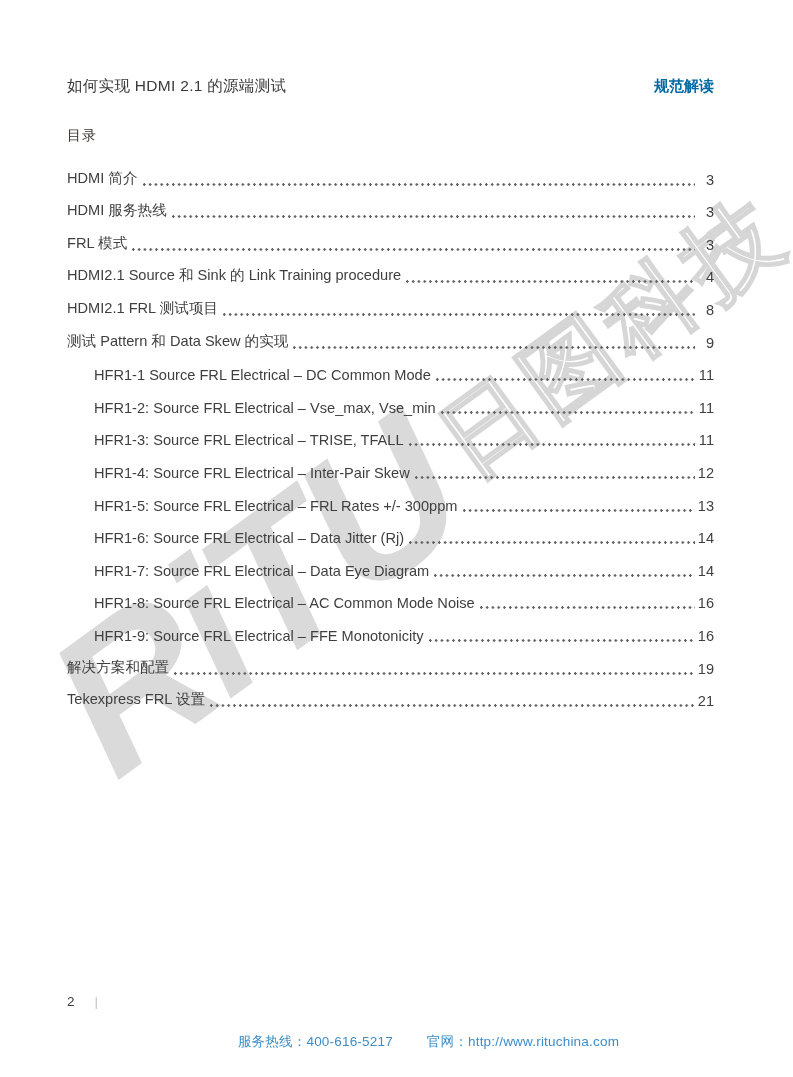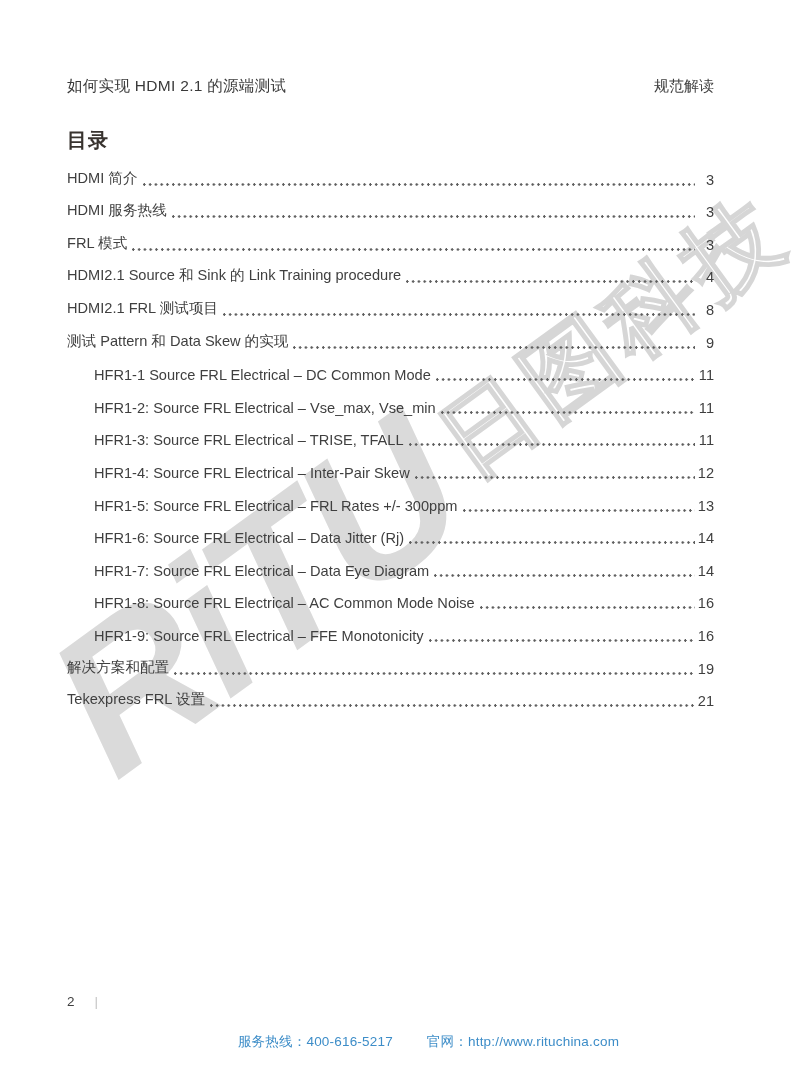--- a/index.html
+++ b/index.html
@@ -41,26 +41,26 @@
   .header {
     position: absolute; left: 67px; top: 76px; width: 647px;
     display: flex; justify-content: space-between; align-items: baseline;
     z-index: 2;
     text-align: right;
   }
   .header-title {
     font-size: 15.5px; font-weight: 500; color: #3a3a3a;
     letter-spacing: 0.3px;
   }
-  .header-tag { font-size: 15px; font-weight: 400; color: #404040; }
+  .header-tag { font-size: 15px; font-weight: 700; color: #0369a1; }
 
   
   .toc-title {
     position: absolute; left: 67px; top: 127px;
-    font-size: 20px; font-weight: bold; color: #38332f;
+    font-size: 14px; font-weight: normal; color: #38332f;
     letter-spacing: 1px; z-index: 2;
   }
   .toc {
     position: absolute; left: 67px; top: 160px; width: 647px;
     z-index: 2;
   }
   .toc-row {
     display: flex; align-items: flex-end;
     height: 32.6px;
     font-size: 14.6px; color: #3f3f3f;

